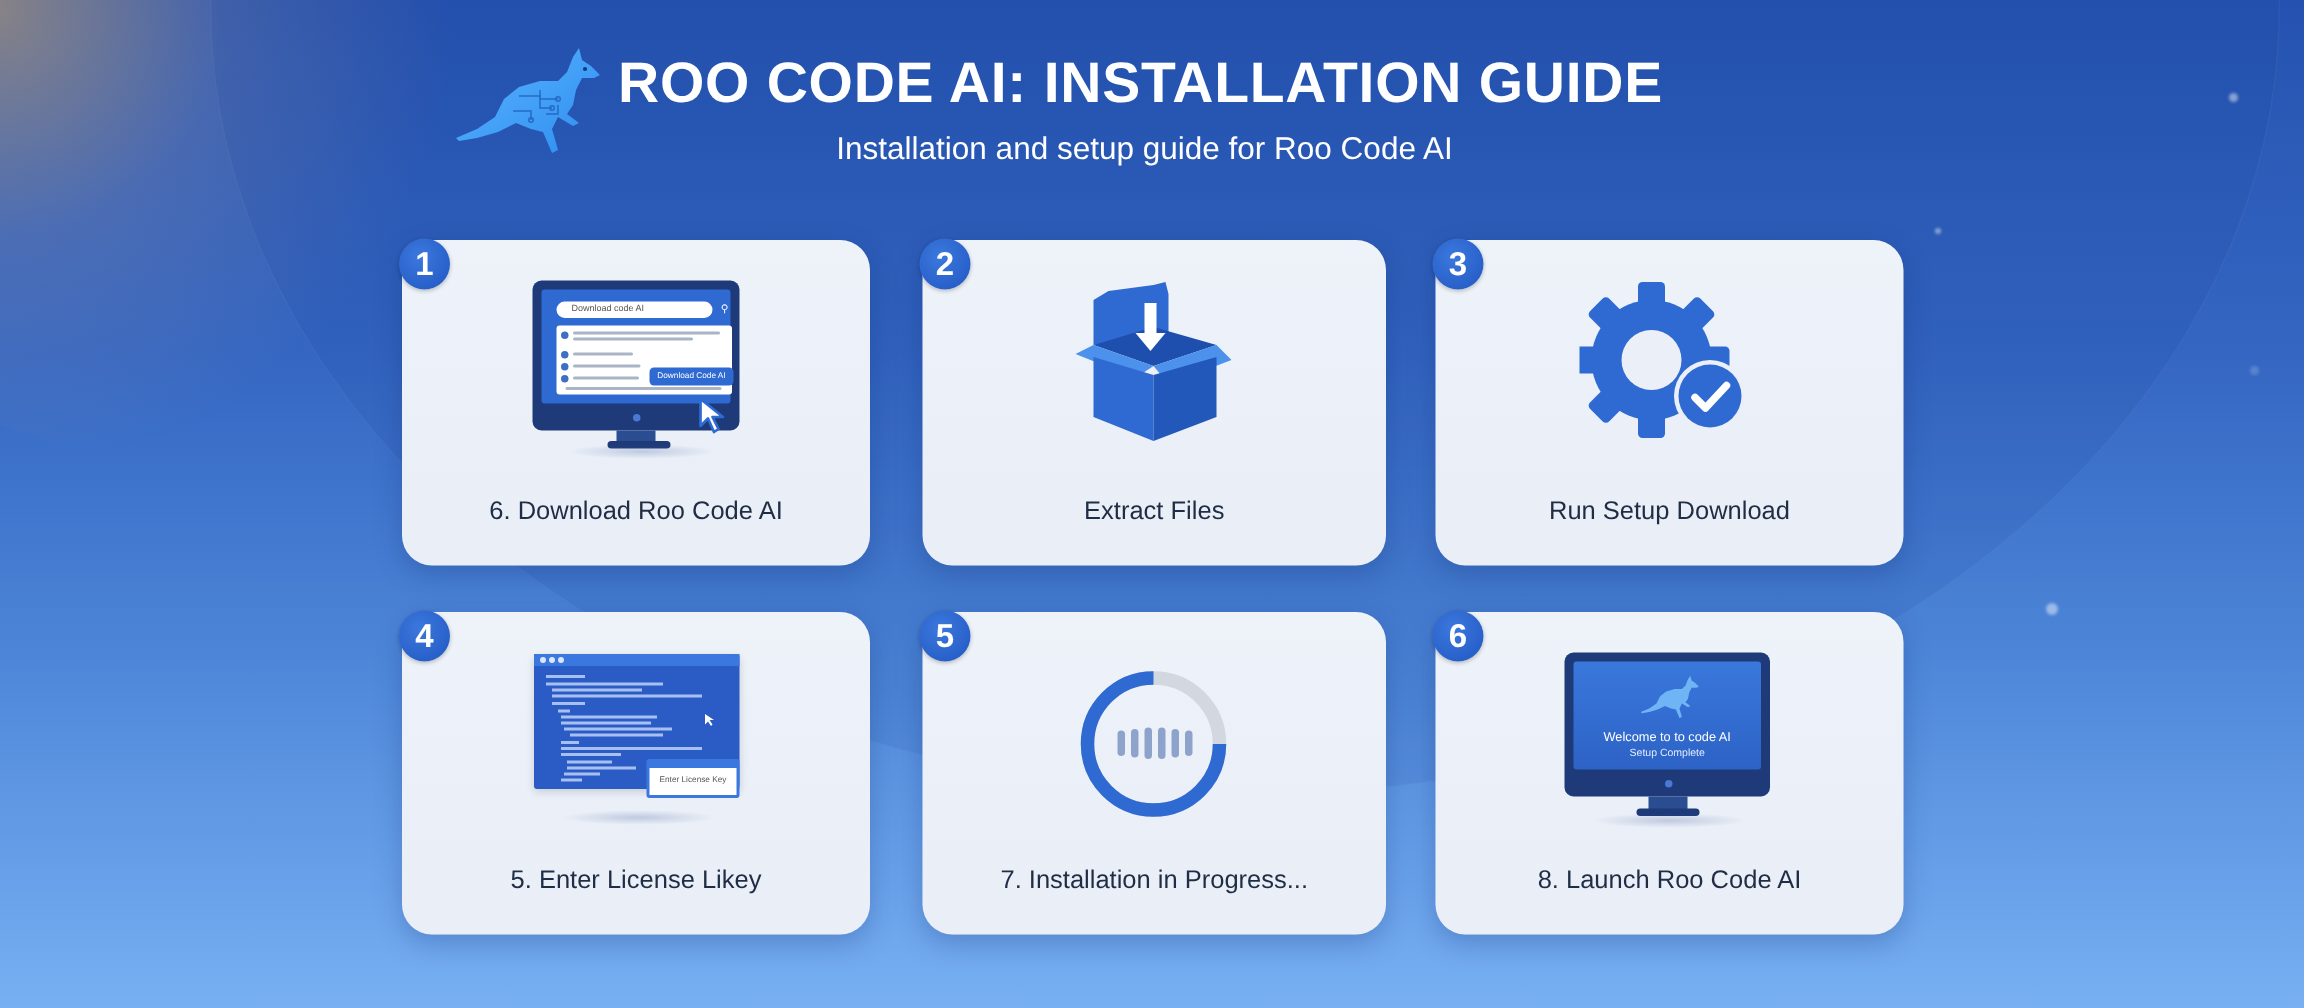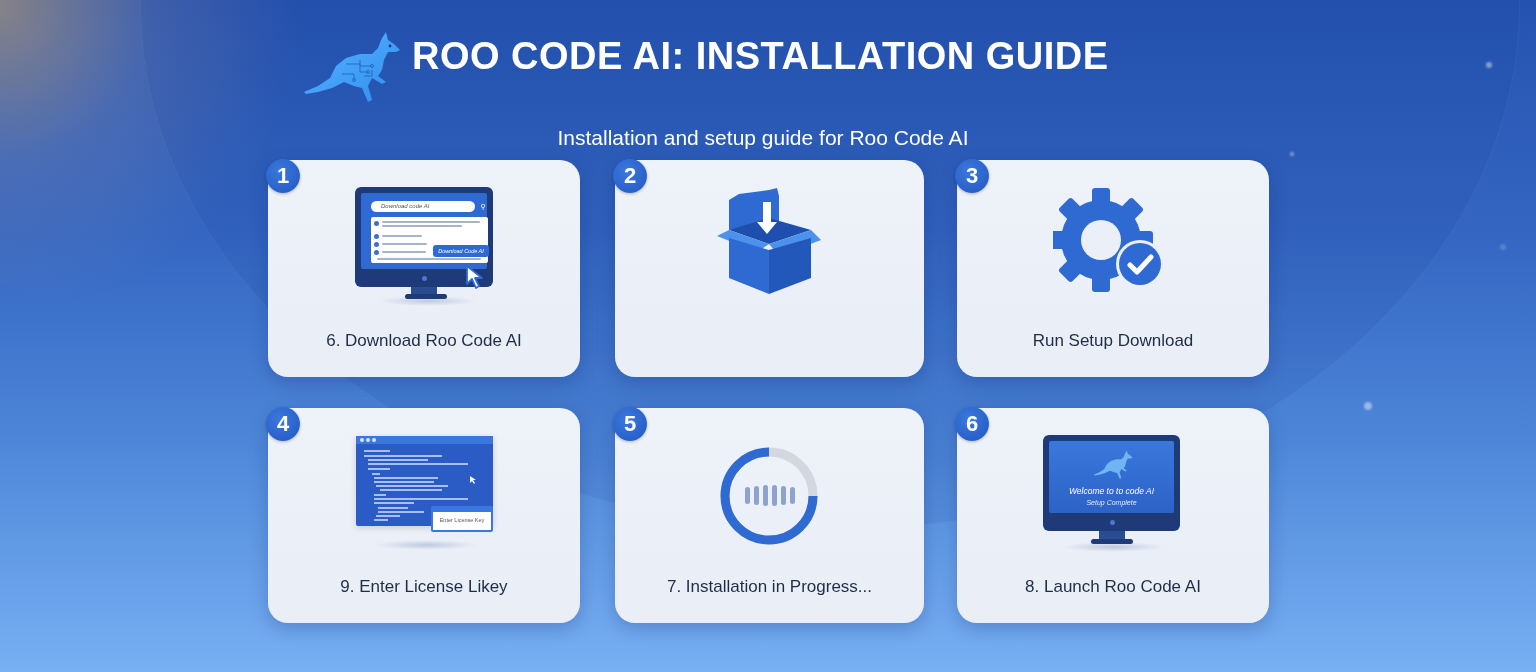--- a/index.html
+++ b/index.html
@@ -27,21 +27,21 @@
     .header { position: absolute; left: 0; top: 0; width: 1232px; height: 130px; }
     .logo { position: absolute; left: 302px; top: 30px; width: 104px; height: 76px; }
     .title {
       position: absolute; left: 412px; top: 35px;
       font-size: 38px; font-weight: 700; color: #ffffff; letter-spacing: 0.5px;
       white-space: nowrap;
     }
     .subtitle {
       position: absolute; left: 0; width: 1526px; top: 88px; text-align: center;
       padding-left: 0;
-      font-size: 21px; color: #ffffff; white-space: nowrap; margin-top: 38px;
+      font-size: 21px; color: #ffffff; white-space: nowrap;
     }
     .subtitle span { position: relative; left: 0; }
 
     .card {
       position: absolute; width: 312px; height: 217px;
       background: linear-gradient(180deg, #eef2f9 0%, #e9eef7 100%);
       border-radius: 20px;
       box-shadow: 0 6px 18px rgba(10,40,110,0.25);
     }
     .badge {
@@ -53,21 +53,21 @@
       box-shadow: 0 1px 3px rgba(0,0,0,0.25);
     }
     .card-label {
       position: absolute; left: 0; right: 0; bottom: 26px; text-align: center;
       font-size: 17px; color: #1f2d45; font-weight: 500;
     }
     .illus { position: absolute; left: 0; right: 0; top: 0; height: 150px; }
 
     
     .monitor-frame {
-      position: absolute; background: #1e3a78; border-radius: 6px; font-style: italic;
+      position: absolute; background: #1e3a78; border-radius: 6px;
     }
     .monitor-screen { position: absolute; left: 6px; top: 6px; right: 6px; bottom: 18px; border-radius: 2px; }
     .monitor-dot { position: absolute; width: 5px; height: 5px; border-radius: 50%; background: #4a78d4; left: 50%; margin-left: -2px; }
     .monitor-neck { position: absolute; background: #2a4d92; }
     .monitor-base { position: absolute; background: #1e3a78; border-radius: 3px; }
     .floor-shadow { position: absolute; height: 10px; border-radius: 50%; background: radial-gradient(ellipse, rgba(60,90,150,0.25) 0%, rgba(60,90,150,0) 70%); }
 
     
     .s1-search { position: absolute; left: 10px; top: 8px; width: 104px; height: 11px; background: #fff; border-radius: 6px; font-size: 6px; color: #555; line-height: 11px; padding-left: 10px; white-space: nowrap; overflow: hidden; }
     .s1-search-icon { position: absolute; left: 117px; top: 8px; width: 10px; height: 11px; color: #fff; font-size: 7px; line-height: 11px; text-align: center; }
@@ -172,20 +172,21 @@
       <path d="M52 58 L94 44 L104 54 L62 70 Z" fill="#4c92ec"></path>
 
       <path d="M12 52 L52 64 L52 108 L12 92 Z" fill="#2f6ad3"></path>
 
       <path d="M52 64 L94 52 L94 92 L52 108 Z" fill="#2358bb"></path>
 
       <rect x="46" y="16" width="8" height="22" fill="#ffffff"></rect>
       <path d="M40 36 L60 36 L50 48 Z" fill="#ffffff"></path>
     </svg>
   </div>
+  <div class="card-label">Extract Files</div>
 </div>
 
 <div class="card" style="left:957px;top:160px;">
   <div class="badge">3</div>
   <div class="illus">
     <svg style="position:absolute;left:96px;top:28px;" width="116" height="106" viewBox="0 0 116 106">
       <g transform="translate(48,52)">
         <g fill="#2f6ad3">
           <rect x="-9" y="-52" width="18" height="18" rx="3"></rect>
           <rect x="-9" y="34" width="18" height="18" rx="3"></rect>
@@ -237,21 +238,21 @@
       <div class="code-line" style="left:18px;top:83px;width:14px;"></div>
       <svg style="position:absolute;left:114px;top:40px;" width="6" height="8" viewBox="0 0 6 8">
           <path d="M0 0 L0 7 L2 5 L4 8 L5 7 L3 4 L6 4 Z" fill="#fff"></path>
         </svg>
     </div>
     <div class="dialog">
       <div class="dialog-inner">Enter License Key</div>
     </div>
     <div class="floor-shadow" style="left:106px;top:132px;width:104px;"></div>
   </div>
-  <div class="card-label">9. Enter License Likey</div>
+  <div class="card-label">5. Enter License Likey</div>
 </div>
 
 <div class="card" style="left:615px;top:408px;width:309px;height:215px;">
   <div class="badge">5</div>
   <div class="illus">
     <svg style="position:absolute;left:104px;top:38px;" width="100" height="100" viewBox="0 0 100 100">
       <circle cx="50" cy="50" r="44" fill="none" stroke="#d2d7e0" stroke-width="9"></circle>
       <path d="M50 6 A44 44 0 1 0 94 50" fill="none" stroke="#2f6ad3" stroke-width="9"></path>
       <g fill="#8da3cb">
         <rect x="26" y="41" width="5" height="17" rx="2.5"></rect>

